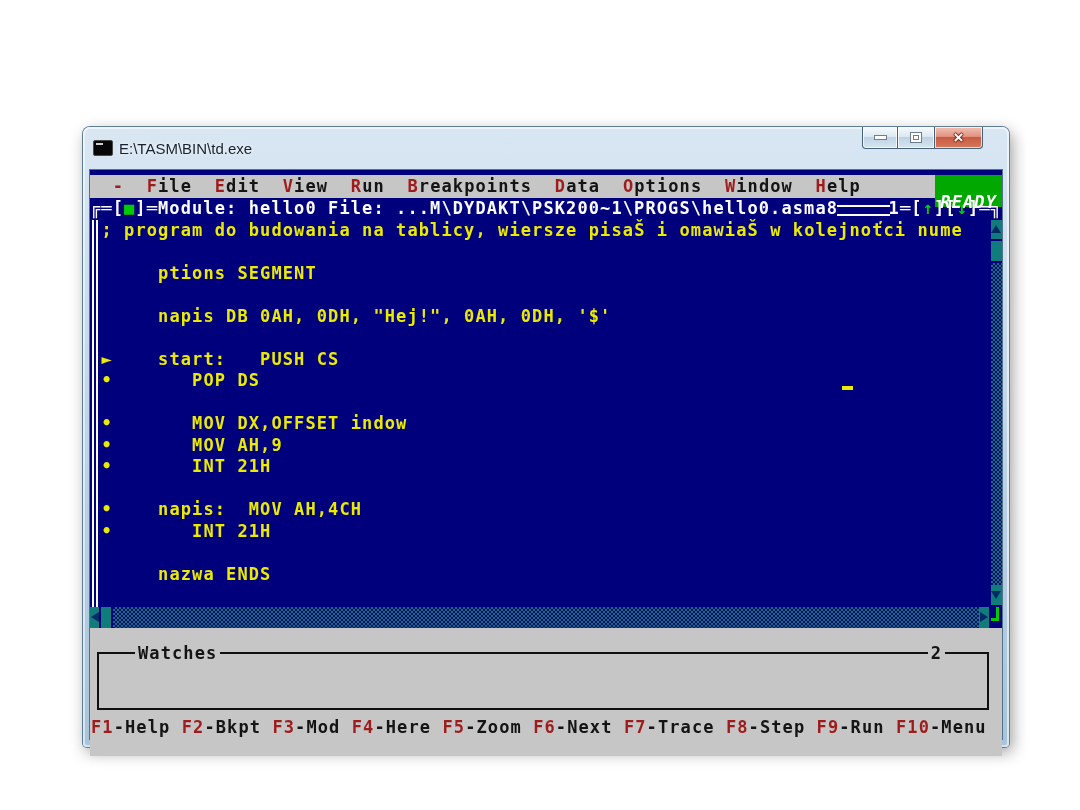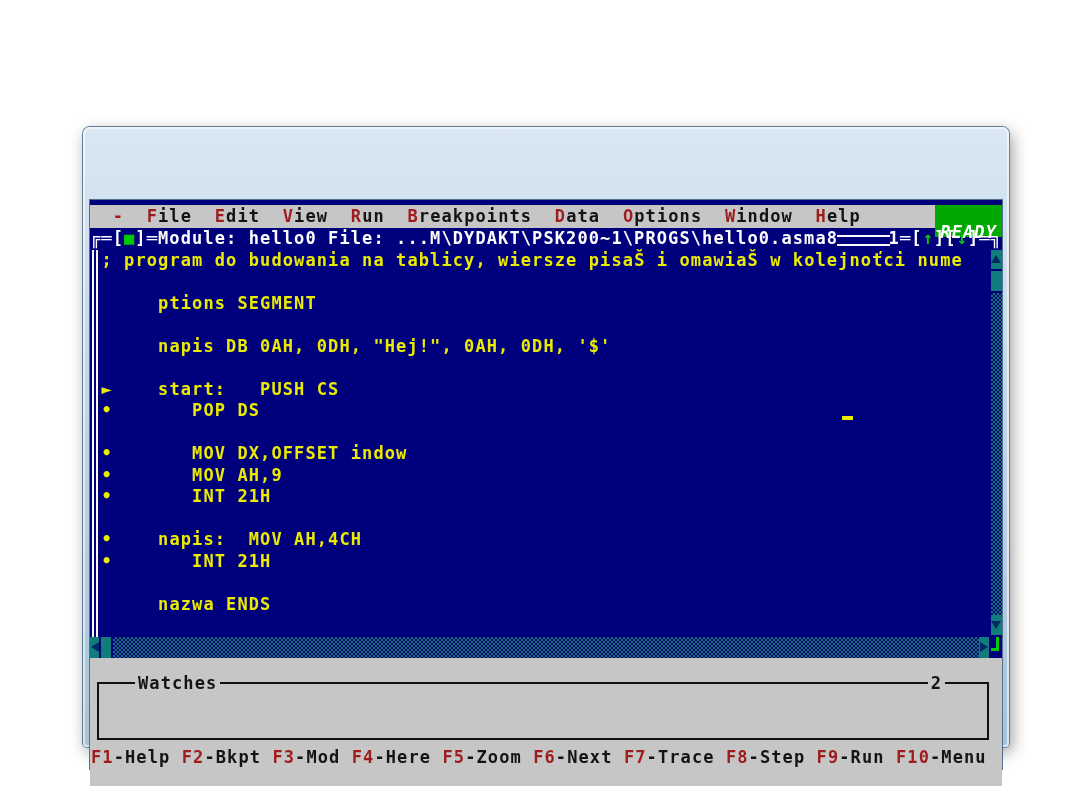--- a/index.html
+++ b/index.html
@@ -35,21 +35,21 @@
     background:linear-gradient(#f3c0b2,#e09383 45%,#c85c41 50%,#d8775a);}
   .glyph-min{width:11px;height:3px;background:#fdfdfd;box-shadow:0 0 0 1px #6e7e8c;}
   .glyph-max{width:10px;height:9px;border:2px solid #fdfdfd;box-shadow:0 0 0 1px #6e7e8c, inset 0 0 0 1px #6e7e8c;position:relative;}
   .glyph-max::after{content:"";position:absolute;left:1px;top:1px;width:4px;height:3px;background:#fdfdfd;}
   .glyph-close{color:#fff;font-weight:bold;font-size:17px;line-height:17px;
     text-shadow:0 1px 1px #7c2614, 0 -1px 1px #7c2614, 1px 0 1px #7c2614, -1px 0 1px #7c2614;}
 
   
   .console{position:absolute;left:6px;top:42px;width:914px;height:571px;
     background:var(--navy);border:1px solid #55708a;padding-top:5px;
-    font:bold 17px "DejaVu Sans Mono",monospace;letter-spacing:1.1px;margin-top:30px;}
+    font:bold 17px "DejaVu Sans Mono",monospace;letter-spacing:1.1px;}
   .menu-row{display:flex;height:23px;line-height:23px;background:var(--gray);color:#141414;}
   .hot{color:var(--red);}
   .spacer{flex:1;}
   .ready{background:var(--green);color:#ffffff;padding:16px 5px;font-style:italic;}
 
   
   .module{position:relative;height:calc(var(--rh)*20);color:var(--yellow);}
   .mod-title{display:flex;height:var(--rh);line-height:var(--rh);color:var(--white);}
   .mt{white-space:pre;}
   .marker{color:var(--bgreen);}
@@ -87,20 +87,35 @@
   .gray{position:relative;height:128px;background:var(--gray);color:#141414;}
   .wbox{position:absolute;left:7px;right:13px;top:24px;height:58px;border:2px solid #101010;}
   .wtitle{position:absolute;top:-12px;left:36px;background:var(--gray);padding:0 3px;line-height:22px;}
   .wnum{position:absolute;top:-12px;right:42px;background:var(--gray);padding:0 3px;line-height:22px;}
   .fkeys{position:absolute;left:1px;right:0;bottom:16px;height:26px;line-height:26px;}
 </style>
 </head>
 <body>
 
 <div class="win">
+  <div class="titlebar">
+    <span class="win-icon"></span>
+    <span class="win-title">E:\TASM\BIN\td.exe</span>
+    <div class="caption-buttons">
+      <div class="cbtn min">
+          <span class="glyph-min"></span>
+        </div>
+      <div class="cbtn max">
+          <span class="glyph-max"></span>
+        </div>
+      <div class="cbtn close">
+          <span class="glyph-close">×</span>
+        </div>
+    </div>
+  </div>
 
   <div class="console">
 
     <div class="menu-row">
       <span class="pre">  <span class="hot">-</span>  <span><span class="hot">F</span><span>ile</span></span>  <span><span class="hot">E</span><span>dit</span></span>  <span><span class="hot">V</span><span>iew</span></span>  <span><span class="hot">R</span><span>un</span></span>  <span><span class="hot">B</span><span>reakpoints</span></span>  <span><span class="hot">D</span><span>ata</span></span>  <span><span class="hot">O</span><span>ptions</span></span>  <span><span class="hot">W</span><span>indow</span></span>  <span><span class="hot">H</span><span>elp</span></span></span>
       <span class="spacer"></span>
       <span class="ready">READY</span>
     </div>
 
     <div class="module">

